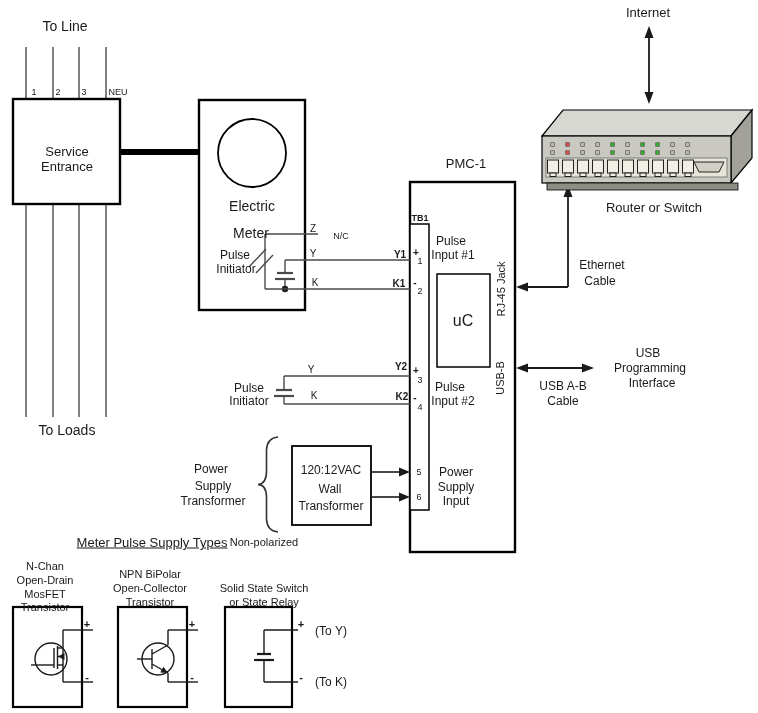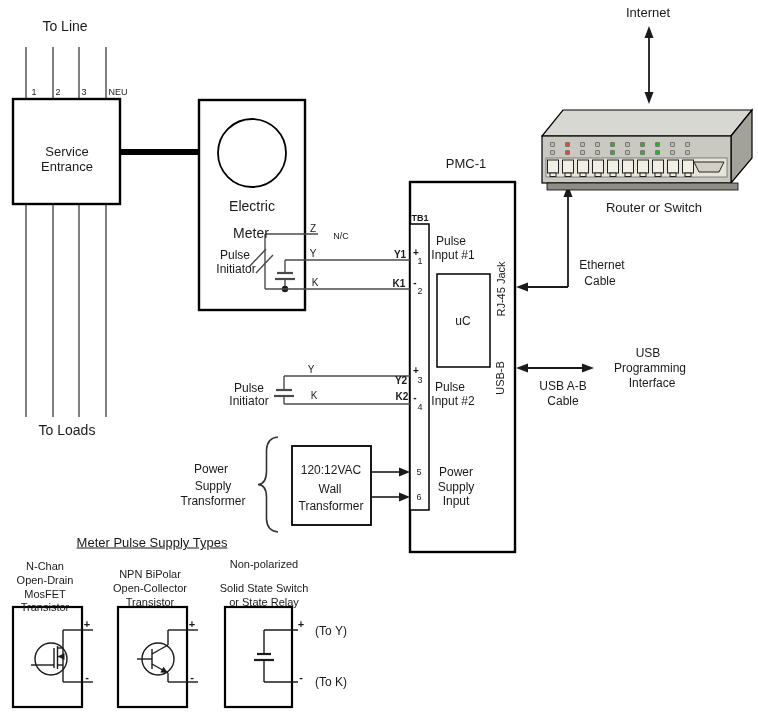--- a/index.html
+++ b/index.html
@@ -6,21 +6,21 @@
   #stage{
     position:relative;width:758px;height:713px;background:#ffffff;
     font-family:"Liberation Sans",sans-serif;color:#1a1a1a;overflow:hidden;
   }
   #wiring{position:absolute;left:0;top:0;}
   .lbl{
     position:absolute;white-space:nowrap;color:#1a1a1a;
     font-size:12px;line-height:1;transform:translate(-50%,-50%);
   }
   .fs14{font-size:14px}.fs13{font-size:13px}
-  .fs11{font-size:11px}.fs10{font-size:10px}.fs9{font-size:9px}.fs20{font-size:12px}
+  .fs11{font-size:11px}.fs10{font-size:10px}.fs9{font-size:9px}.fs20{font-size:16px}
   .b{font-weight:bold}
   .und{text-decoration:underline}
   .rot{transform:translate(-50%,-50%) rotate(-90deg);}
   .led-row{position:absolute;left:550px;display:flex;gap:10px;}
   .led{width:5px;height:5px;border:1px solid #77776f;border-radius:1px;box-sizing:border-box;}
 </style>
 </head>
 <body>
 
 <div id="stage">
@@ -218,21 +218,21 @@
   <div class="lbl fs10" style="left:313px;top:254px">Y</div>
   <div class="lbl fs10" style="left:315px;top:283px">K</div>
 
   <div class="lbl" style="left:249px;top:388px">Pulse</div>
   <div class="lbl" style="left:249px;top:401px">Initiator</div>
   <div class="lbl fs10" style="left:311px;top:370px">Y</div>
   <div class="lbl fs10" style="left:314px;top:396px">K</div>
 
   <div class="lbl fs10 b" style="left:400px;top:255px">Y1</div>
   <div class="lbl fs10 b" style="left:399px;top:284px">K1</div>
-  <div class="lbl fs10 b" style="left:401px;top:381px">Y2</div>
+  <div class="lbl fs10 b" style="left:401px;top:367px">Y2</div>
   <div class="lbl fs10 b" style="left:402px;top:397px">K2</div>
 
   <div class="lbl fs13" style="left:466px;top:163px">PMC-1</div>
   <div class="lbl fs9 b" style="left:420px;top:218px">TB1</div>
 
   <div class="lbl fs10 b" style="left:416px;top:253px">+</div>
   <div class="lbl fs9" style="left:420px;top:261px">1</div>
   <div class="lbl fs10 b" style="left:415px;top:283px">-</div>
   <div class="lbl fs9" style="left:420px;top:291px">2</div>
   <div class="lbl fs10 b" style="left:416px;top:371px">+</div>
@@ -271,21 +271,21 @@
   <div class="lbl" style="left:331px;top:506px">Transformer</div>
 
   <div class="lbl fs13 und" style="left:152px;top:542px">Meter Pulse Supply Types</div>
   <div class="lbl fs11" style="left:45px;top:566px">N-Chan</div>
   <div class="lbl fs11" style="left:45px;top:580px">Open-Drain</div>
   <div class="lbl fs11" style="left:45px;top:594px">MosFET</div>
   <div class="lbl fs11" style="left:45px;top:607px">Transistor</div>
   <div class="lbl fs11" style="left:150px;top:574px">NPN BiPolar</div>
   <div class="lbl fs11" style="left:150px;top:588px">Open-Collector</div>
   <div class="lbl fs11" style="left:150px;top:602px">Transistor</div>
-  <div class="lbl fs11" style="left:264px;top:564px">Non-polarized</div>
+  <div class="lbl fs11" style="left:264px;top:542px">Non-polarized</div>
   <div class="lbl fs11" style="left:264px;top:588px">Solid State Switch</div>
   <div class="lbl fs11" style="left:264px;top:602px">or State Relay</div>
 
   <div class="lbl fs11 b" style="left:87px;top:624px">+</div>
   <div class="lbl fs11 b" style="left:87px;top:677px">-</div>
   <div class="lbl fs11 b" style="left:192px;top:624px">+</div>
   <div class="lbl fs11 b" style="left:192px;top:677px">-</div>
   <div class="lbl fs11 b" style="left:301px;top:624px">+</div>
   <div class="lbl fs11 b" style="left:301px;top:677px">-</div>
   <div class="lbl" style="left:331px;top:631px">(To Y)</div>

